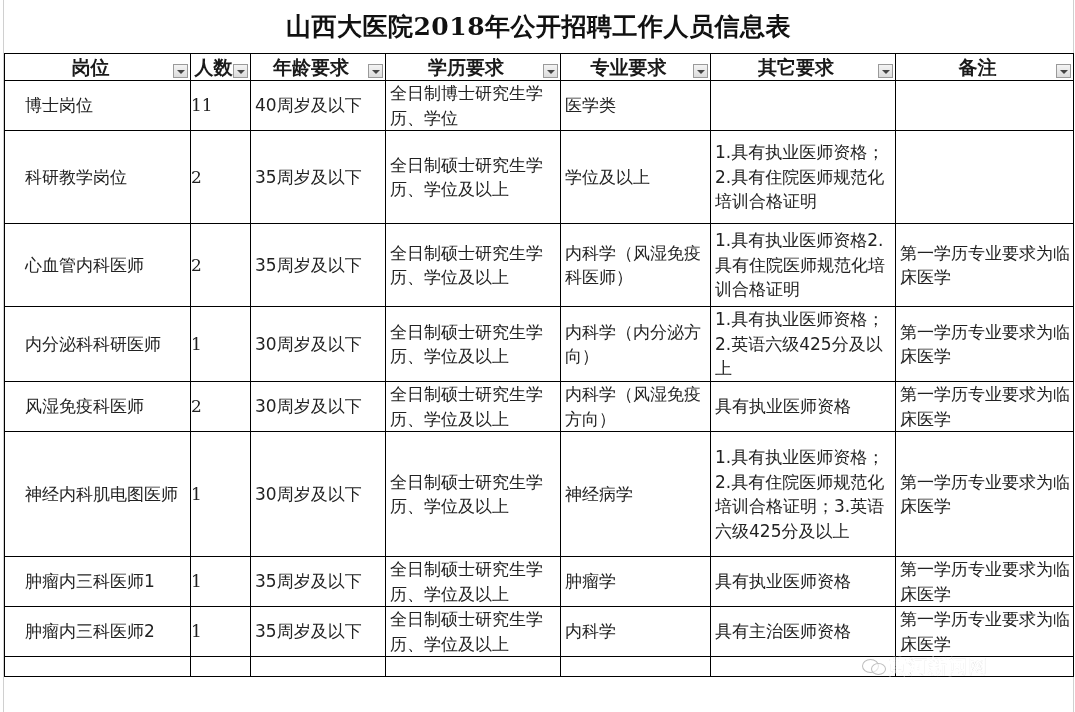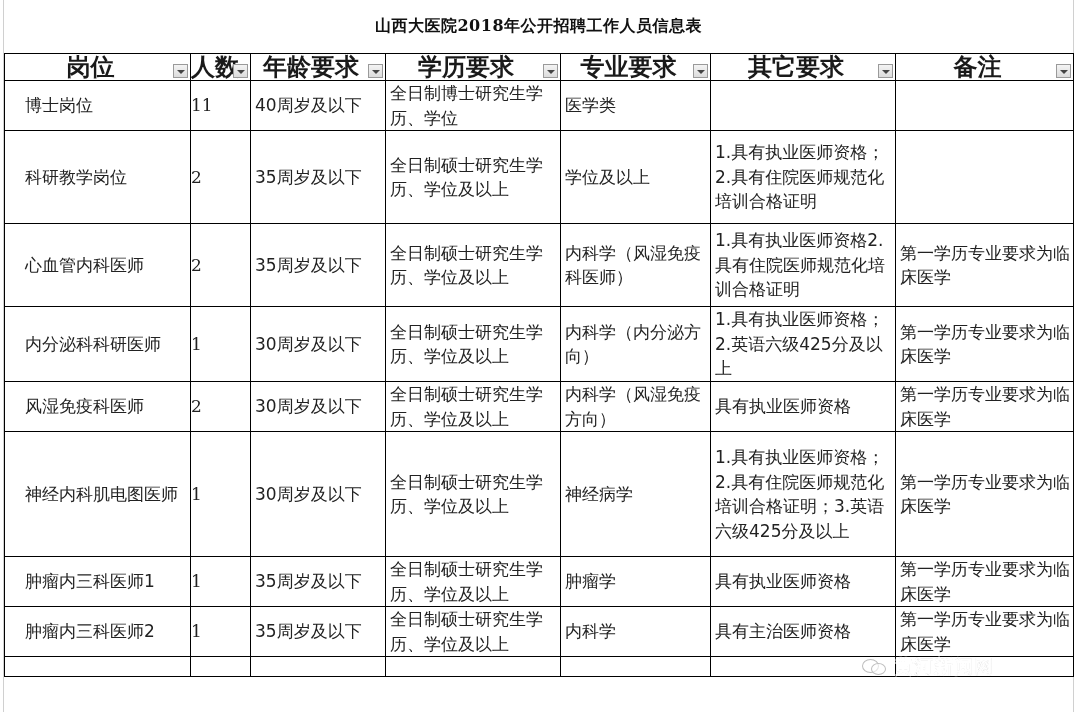--- a/index.html
+++ b/index.html
@@ -4,54 +4,54 @@
 <style>
   * { box-sizing: border-box; margin: 0; padding: 0; }
   html, body { width: 1075px; height: 712px; overflow: hidden; background: #ffffff; }
   body { position: relative; font-family: "DejaVu Sans", "Liberation Sans", sans-serif; color: #1a1a1a; }
   .gridline-left { position: absolute; left: 3px; top: 0; width: 1px; height: 712px; background: #d0d0d0; }
   .gridline-right { position: absolute; left: 1073px; top: 0; width: 1px; height: 712px; background: #d0d0d0; }
   .title {
     position: absolute; left: 4px; top: 0; width: 1069px; height: 53px;
     display: flex; align-items: center; justify-content: center;
     font-family: "DejaVu Serif", "Liberation Serif", serif; font-weight: bold;
-    font-size: 16px; color: #111; letter-spacing: 0.5px;
+    font-size: 25px; color: #111; letter-spacing: 0.5px;
   }
   table.sheet {
     position: absolute; left: 4px; top: 53px;
     border-collapse: collapse; table-layout: fixed;
     width: 1069px;
   }
   table.sheet td, table.sheet th {
     border: 1.5px solid #000;
     font-size: 17px; line-height: 24.5px;
     vertical-align: middle; overflow: hidden;
   }
   table.sheet th {
     height: 27px; position: relative;
     font-family: "DejaVu Serif", "Liberation Serif", serif; font-weight: bold;
-    font-size: 24px; line-height: 24px; text-align: center; padding: 0 18px 0 4px;
+    font-size: 19px; line-height: 24px; text-align: center; padding: 0 18px 0 4px;
     white-space: nowrap;
   }
   .filter-btn {
     position: absolute; right: 2px; bottom: 2px; width: 15px; height: 14px;
     background: linear-gradient(#f4f4f4, #dcdcdc); border: 1px solid #9a9a9a;
     display: flex; align-items: center; justify-content: center; cursor: pointer;
   }
   .filter-btn::after {
     content: ""; width: 0; height: 0;
     border-left: 4px solid transparent; border-right: 4px solid transparent;
     border-top: 4px solid #444; margin-top: 1px;
   }
   td.c-pos { padding-left: 20px; text-align: left; color: #222; }
   td.c-num { text-align: left; font-family: "DejaVu Serif", "Liberation Serif", serif; color: #222; }
   td.c-txt { padding-left: 4px; padding-right: 2px; color: #222; }
   .watermark {
     position: absolute; left: 862px; top: 655px; height: 24px;
-    display: flex; align-items: center; gap: 6px; opacity: 0.55; pointer-events: none;
+    display: flex; align-items: center; gap: 0; opacity: 0.55; pointer-events: none;
   }
   .wm-icon { width: 26px; height: 20px; position: relative; }
   .wm-icon .b1 { position: absolute; left: 0; top: 2px; width: 17px; height: 14px; border: 1.5px solid #888; border-radius: 50%; background: rgba(255,255,255,0.6); }
   .wm-icon .b2 { position: absolute; left: 9px; top: 6px; width: 15px; height: 12px; border: 1.5px solid #888; border-radius: 50%; background: rgba(255,255,255,0.6); }
   .wm-text { font-size: 19px; font-weight: bold; color: #555; letter-spacing: 1px; -webkit-text-stroke: 0.6px #fff; }
 </style>
 </head>
 <body>
 
 <div class="gridline-left"></div>

